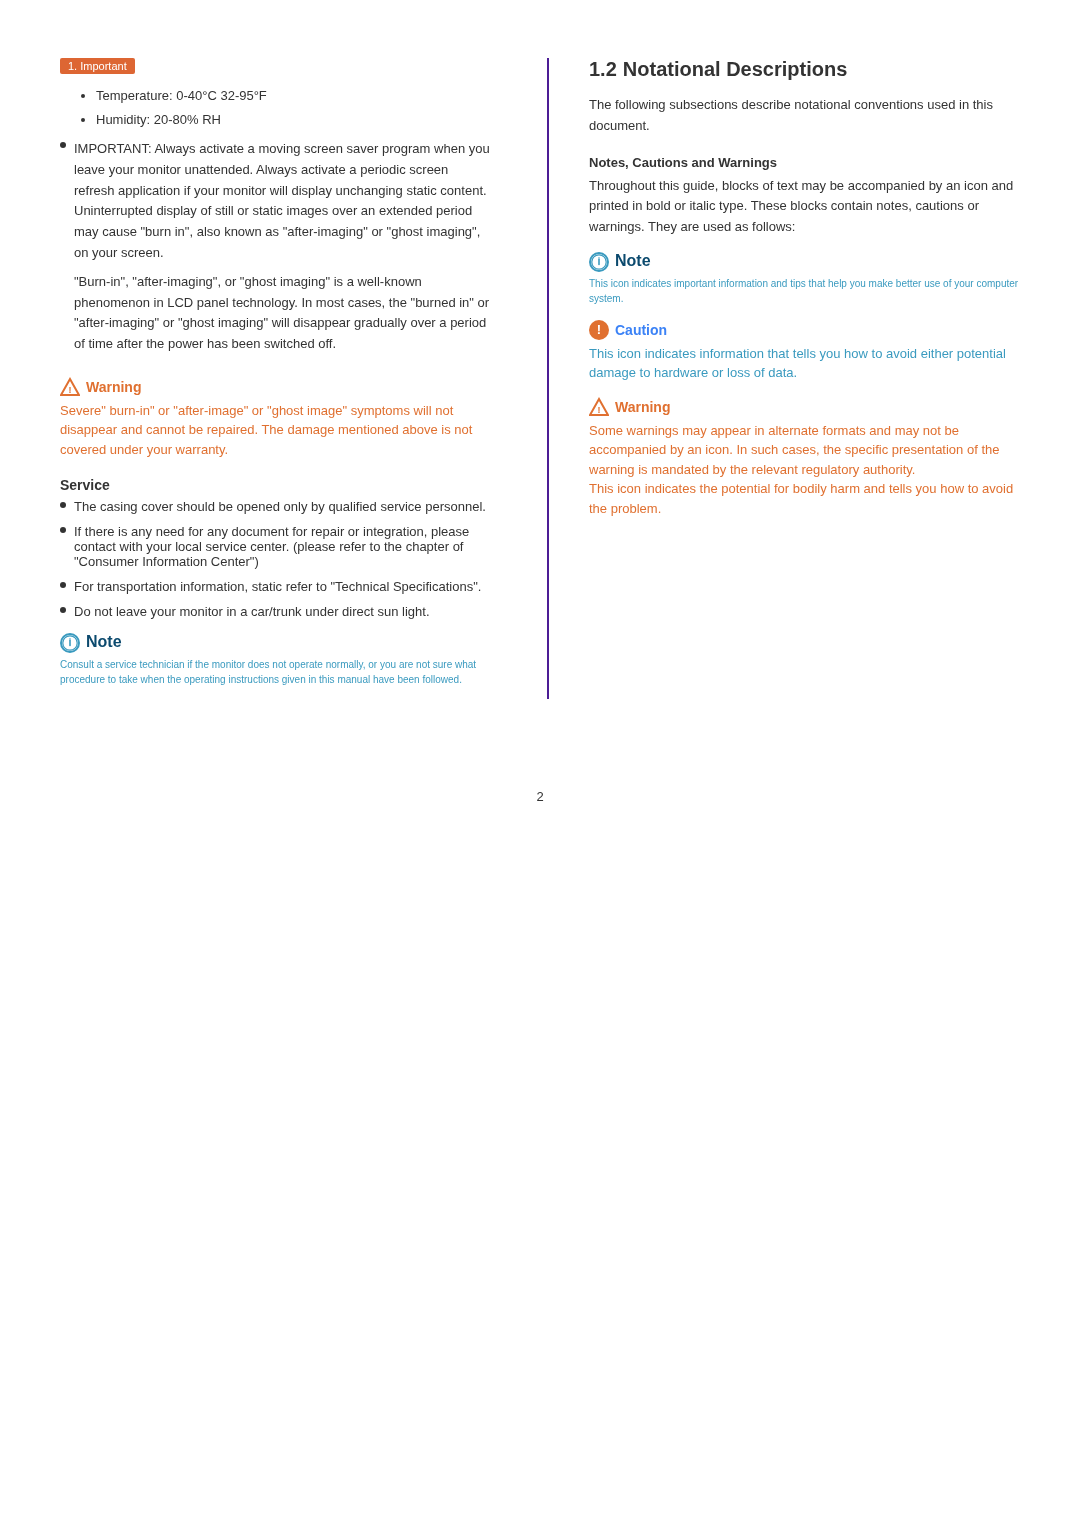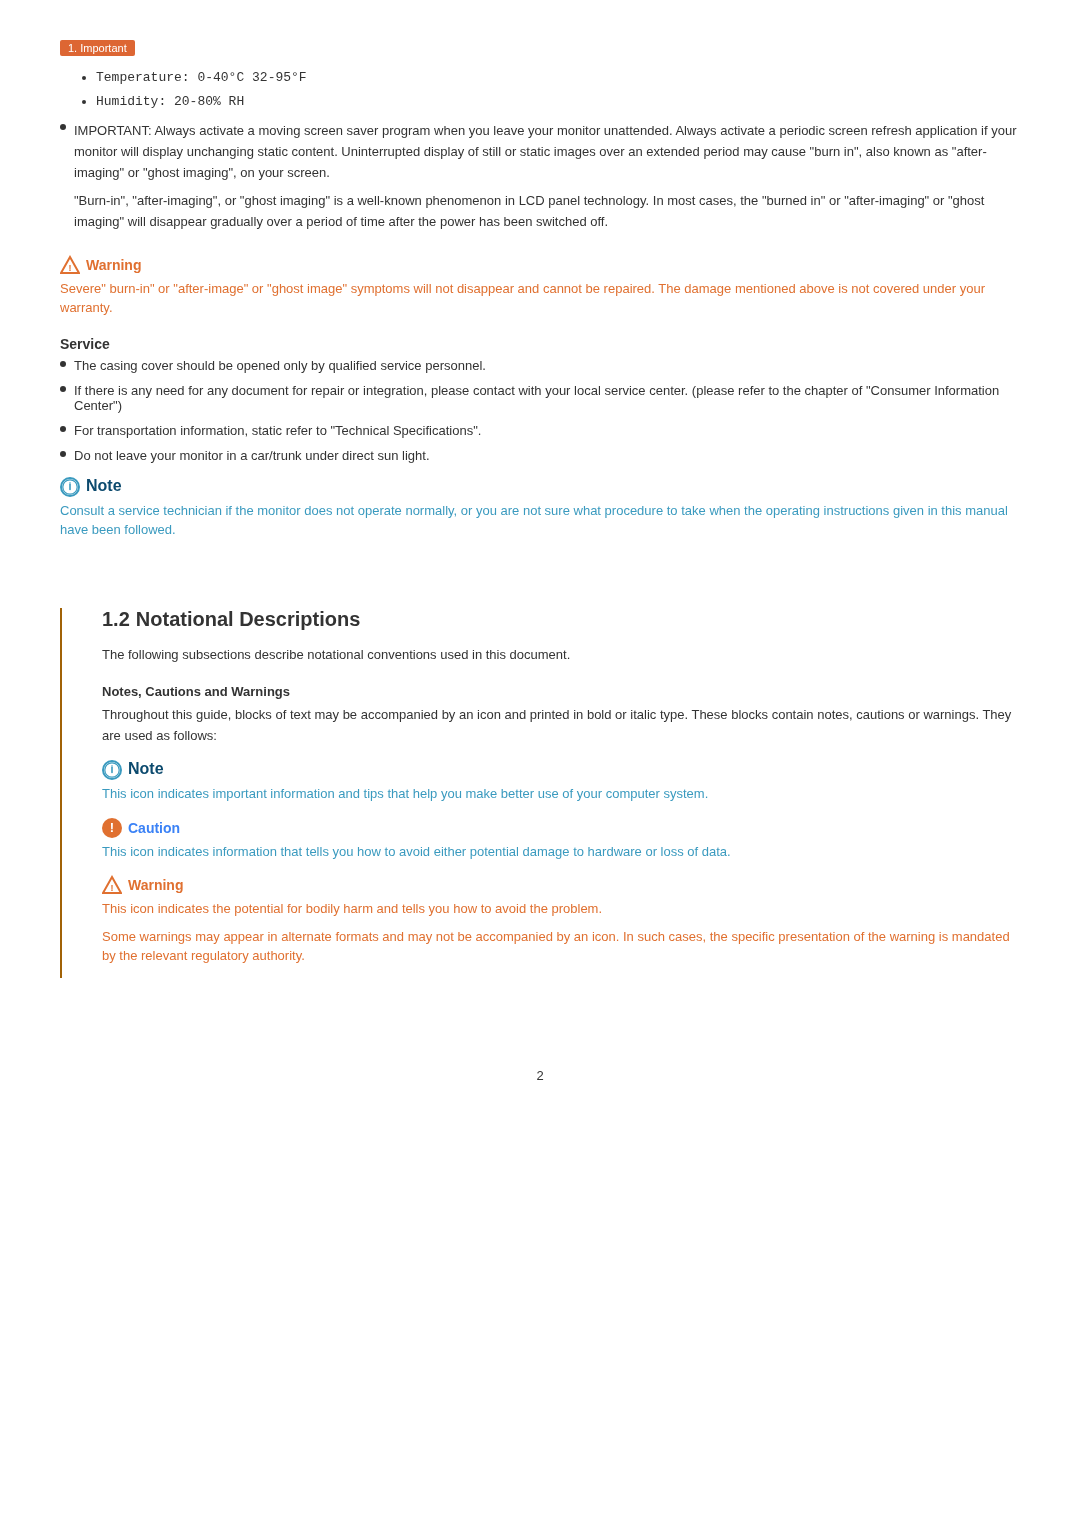--- a/index.html
+++ b/index.html
@@ -6,52 +6,52 @@
     body {
       background: #fff;
       font-family: Arial, Helvetica, sans-serif;
       font-size: 13px;
       color: #333;
       width: 1080px;
       min-height: 1526px;
     }
     .page {
       display: flex;
-      flex-direction: column;
+      flex-direction: row;
       padding: 40px 60px 60px 60px;
       gap: 56px;
+      margin-top: 18px;
     }
     .left-col {
       flex: 1 1 0;
       min-width: 0;
     }
     .right-col {
       flex: 1 1 0;
       min-width: 0;
-      border-left: 2px solid #a16207;
+      border-left: 2px solid #4c1d95;
       padding-left: 40px;
     }
     .breadcrumb-tag {
       display: inline-block;
       background: #d63;
       color: #fff;
       font-size: 11px;
       padding: 2px 8px;
       border-radius: 2px;
       margin-bottom: 12px;
     }
     ul.bullet-list {
       list-style: disc;
       margin-left: 36px;
       margin-bottom: 10px;
     }
     ul.bullet-list li {
       margin-bottom: 4px;
       line-height: 1.5;
-      font-family: Liberation Mono, monospace;
     }
     .main-bullet {
       display: flex;
       gap: 8px;
       margin-bottom: 10px;
       align-items: flex-start;
     }
     .main-bullet .bullet-dot {
       flex-shrink: 0;
       margin-top: 3px;
@@ -90,21 +90,21 @@
       display: flex;
       align-items: flex-start;
       gap: 6px;
       font-weight: bold;
       color: #0c4a6e;
       margin-bottom: 4px;
       font-size: 16px;
     }
     .note-text {
       color: #3a9abf;
-      font-size: 13px;
+      font-size: 10px;
       line-height: 1.5;
     }
     .caution-box {
       margin: 14px 0 12px 0;
     }
     .caution-title {
       display: flex;
       align-items: center;
       gap: 6px;
       font-weight: bold;
@@ -295,21 +295,21 @@
     <div class="warning-box">
       <div class="warning-title">
         <div class="warning-icon-shape">
           <svg viewBox="0 0 20 20" xmlns="http://www.w3.org/2000/svg" width="20" height="20">
             <polygon points="10,2 19,18 1,18" fill="none" stroke="#e07030" stroke-width="2"></polygon>
             <text x="10" y="16" text-anchor="middle" font-size="9" font-weight="bold" fill="#e07030">!</text>
           </svg>
         </div>
         <span>Warning</span>
       </div>
+      <p class="warning-text">Some warnings may appear in alternate formats and may not be accompanied by an icon. In such cases, the specific presentation of the warning is mandated by the relevant regulatory authority.</p>
       <p class="warning-text" style="margin-bottom:8px;">This icon indicates the potential for bodily harm and tells you how to avoid the problem.</p>
-      <p class="warning-text">Some warnings may appear in alternate formats and may not be accompanied by an icon. In such cases, the specific presentation of the warning is mandated by the relevant regulatory authority.</p>
     </div>
   </div>
 </div>
 
 <div class="page-bottom">
   <span class="page-number">2</span>
 </div>
 
 </body></html>

